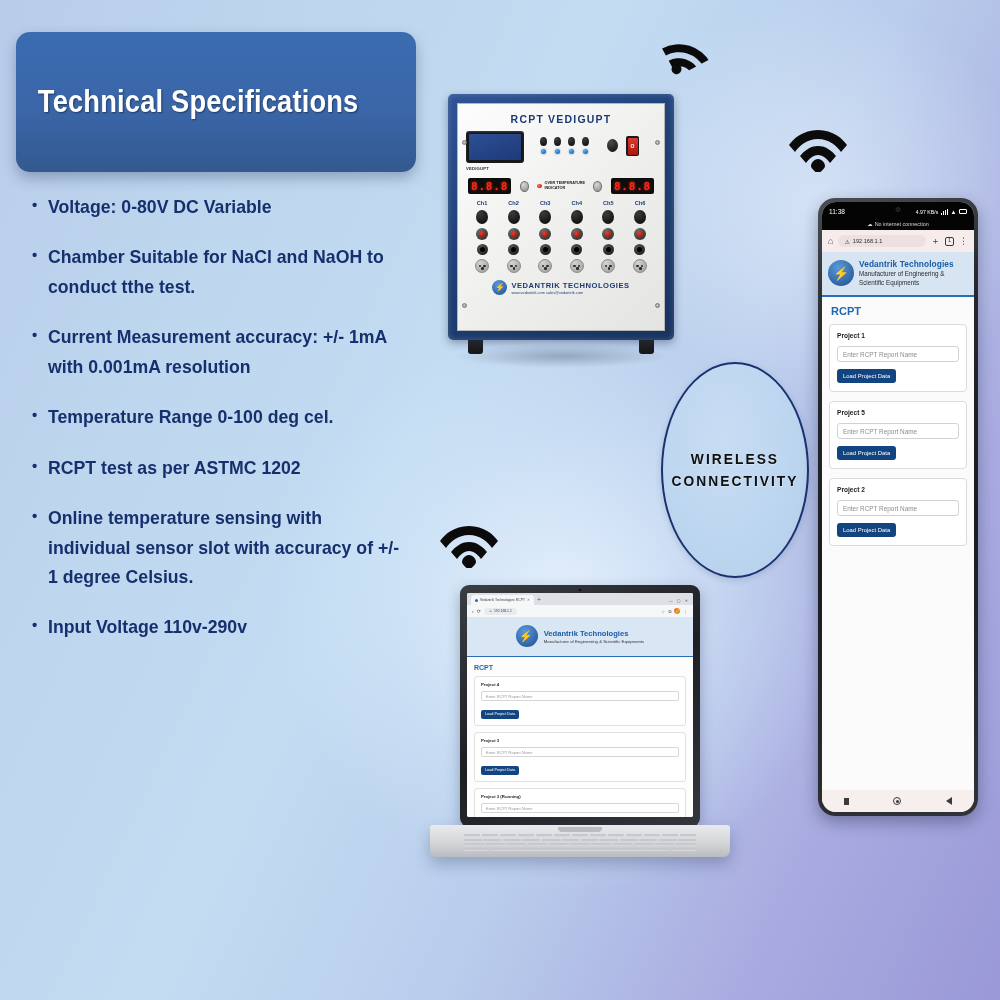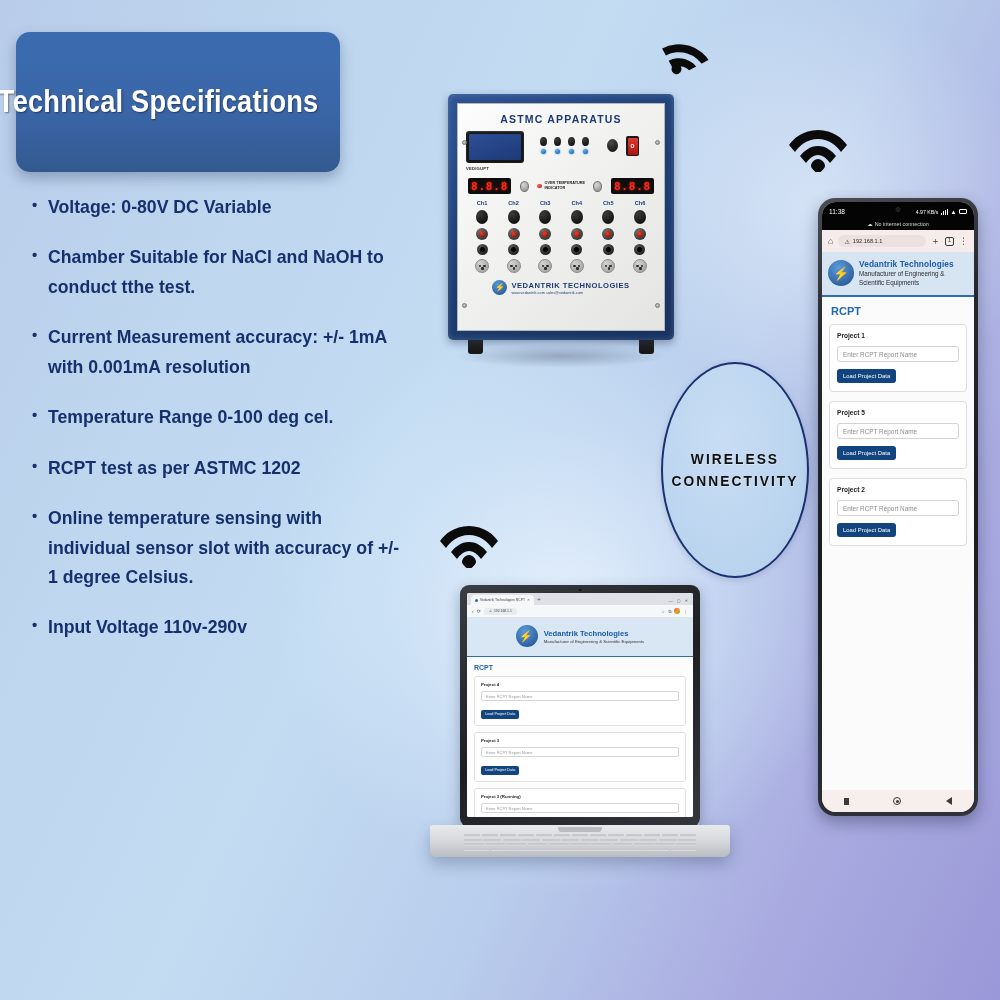--- a/index.html
+++ b/index.html
@@ -15,25 +15,25 @@
     pointer-events: none;
   }
   .bg-glow2 {
     position: absolute; left: 600px; top: 0px; width: 440px; height: 420px;
     background: radial-gradient(circle, rgba(240,248,255,.5) 0%, rgba(220,238,252,0) 70%);
     pointer-events: none;
   }
 
   
   .spec-title-box {
-    position: absolute; left: 16px; top: 32px; width: 324px; height: 140px;
+    position: absolute; left: 16px; top: 32px; width: 400px; height: 140px;
     background: linear-gradient(180deg,#3b6bb0 0%, #3a66a8 55%, #33598f 100%);
     border-radius: 14px;
     box-shadow: 0 6px 14px rgba(40,60,100,.35);
-    display: flex; align-items: center; justify-content: flex-end;
+    display: flex; align-items: center; justify-content: flex-start;
   }
   .spec-title {
     color: #ffffff; font-size: 31px; font-weight: bold;
     font-family: "Liberation Sans Narrow","Liberation Sans", sans-serif;
     transform: scaleX(.88); letter-spacing: .2px;
     text-shadow: 1px 1px 2px rgba(0,0,0,.45);
     white-space: nowrap;
   }
   .spec-list { position: absolute; left: 32px; top: 192px; width: 400px; }
   .spec-item {
@@ -268,21 +268,21 @@
     <div class="leg l"></div>
     <div class="leg r"></div>
   </div>
   <div class="app-case">
     <div class="app-panel">
       <div class="screw" style="left:4px;top:36px"></div>
       <div class="screw" style="right:4px;top:36px"></div>
       <div class="screw" style="left:4px;bottom:22px"></div>
       <div class="screw" style="right:4px;bottom:22px"></div>
 
-      <div class="app-heading">ASTMC APPARATUS</div>
+      <div class="app-heading">RCPT VEDIGUPT</div>
 
       <div class="lcd-row">
         <div class="lcd-wrap">
           <div class="lcd">
             <div class="lcd-screen"></div>
           </div>
           <div class="lcd-label">VEDIGUPT</div>
         </div>
         <div class="btn-group">
           <div class="btn-col">

